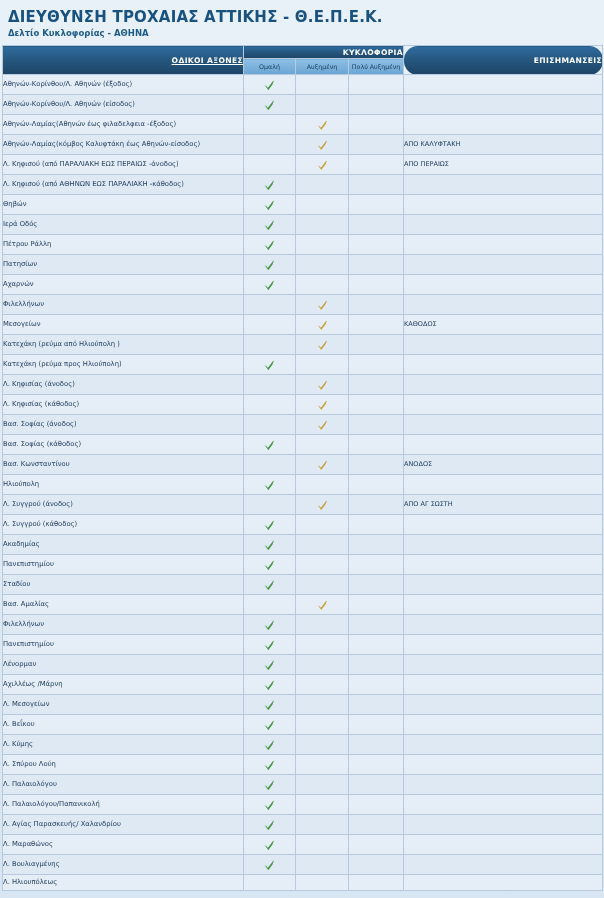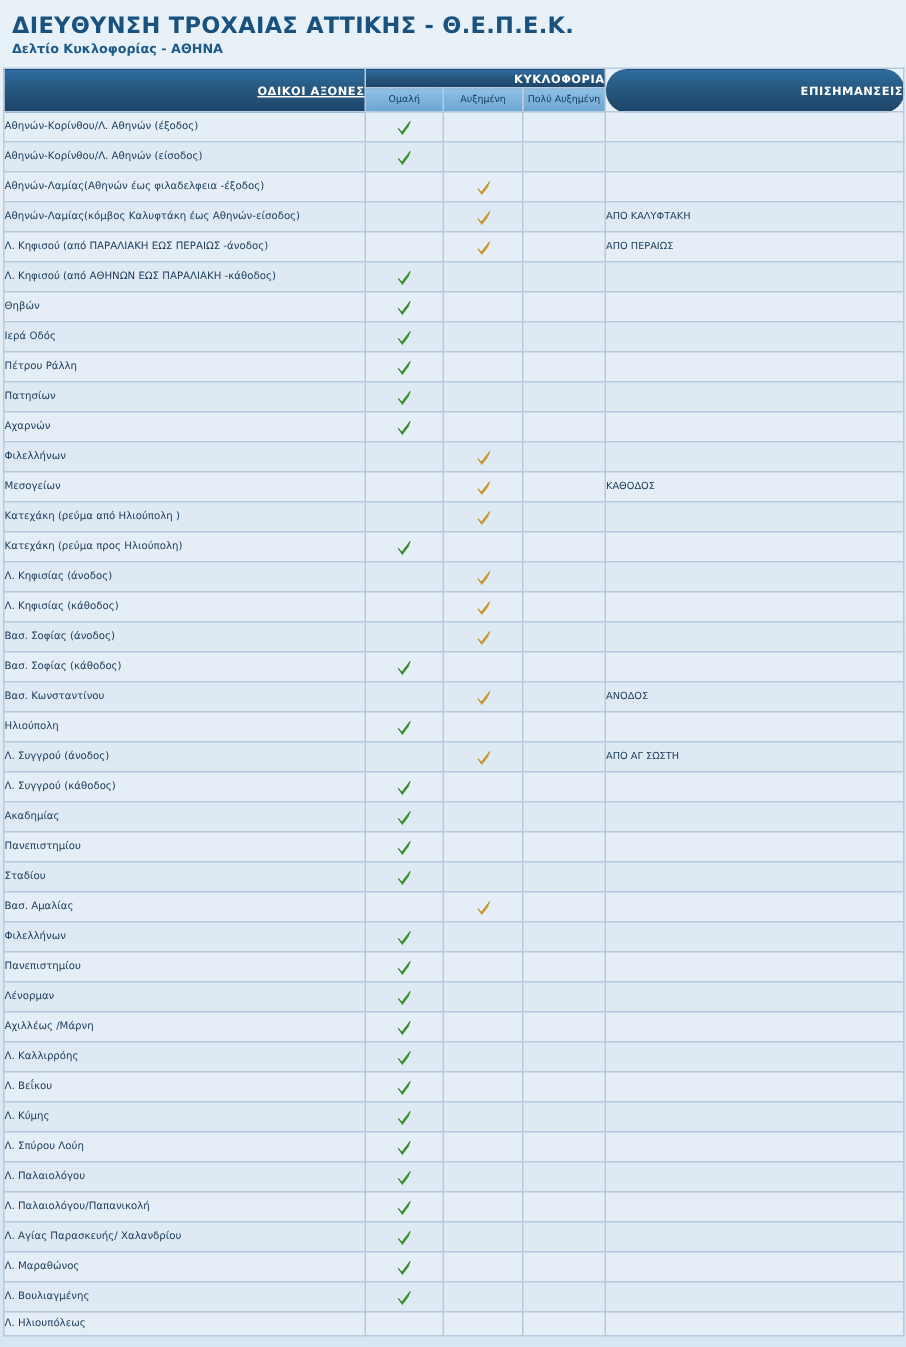--- a/index.html
+++ b/index.html
@@ -454,21 +454,21 @@
           <td class="axis-name">Αχιλλέως /Μάρνη</td>
           <td class="state"><span class="tick"><svg width="11" height="11" viewBox="0 0 11 11">
                 <path d="M1.4 5.6 L3.9 8.4 L9.6 0.9 L8.5 4.4 L4.2 10.2 Z" fill="#3f9c35"></path>
                 <path d="M1.4 5.6 L3.9 8.4 L9.6 0.9" fill="none" stroke="#2e7d27" stroke-width="0.7"></path>
               </svg></span></td>
           <td class="state"></td>
           <td class="state"></td>
           <td class="note"></td>
         </tr>
         <tr class="row-b">
-          <td class="axis-name">Λ. Καλλιρρόης</td>
+          <td class="axis-name">Λ. Μεσογείων</td>
           <td class="state"><span class="tick"><svg width="11" height="11" viewBox="0 0 11 11">
                 <path d="M1.4 5.6 L3.9 8.4 L9.6 0.9 L8.5 4.4 L4.2 10.2 Z" fill="#3f9c35"></path>
                 <path d="M1.4 5.6 L3.9 8.4 L9.6 0.9" fill="none" stroke="#2e7d27" stroke-width="0.7"></path>
               </svg></span></td>
           <td class="state"></td>
           <td class="state"></td>
           <td class="note"></td>
         </tr>
         <tr class="row-a">
           <td class="axis-name">Λ. Βεΐκου</td>

